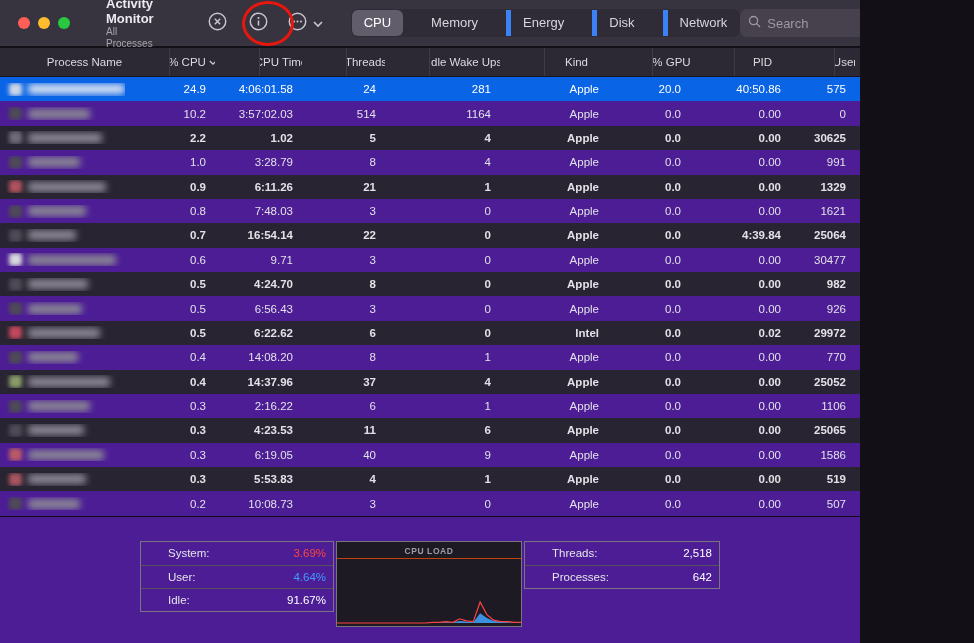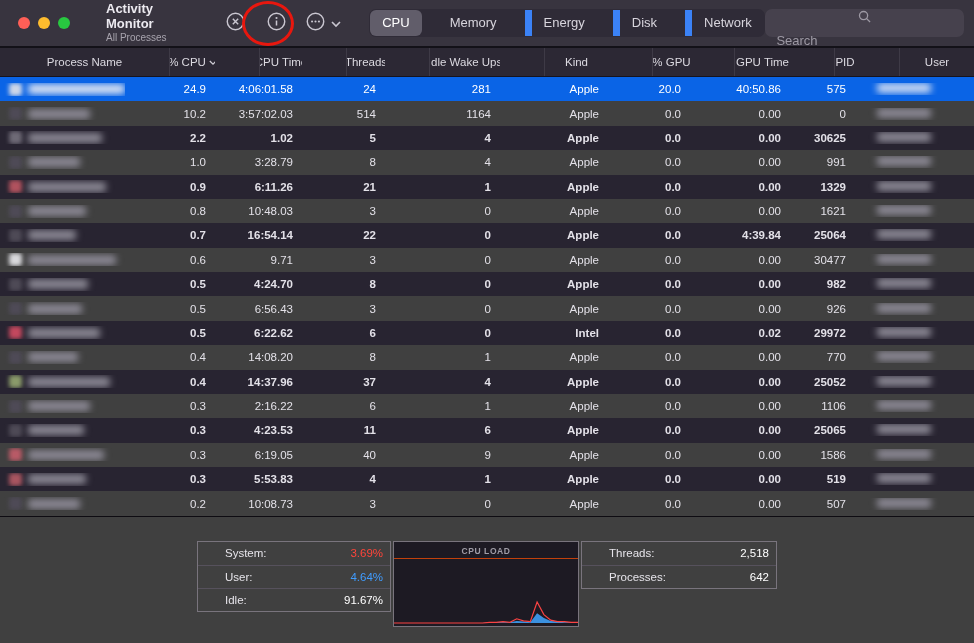--- a/index.html
+++ b/index.html
@@ -1,19 +1,19 @@
 <!DOCTYPE html>
 <html><head>
 <meta charset="utf-8">
 <style>
   * { box-sizing: border-box; margin: 0; padding: 0; }
   html,body { background:#121016; }
   .window {
-    position: relative; width: 974px; height: 643px;
-    background: #404040; overflow: hidden;
+    position: relative; width: 860px; height: 643px;
+    background: #4c1d95; overflow: hidden;
     font-family: "Liberation Sans", sans-serif;
     color: #e4e2e9;
   }
   
   .titlebar {
     height: 48px; background: #38343f; border-bottom: 2px solid #131118;
     display: flex; align-items: center; position: relative;
   }
   .lights { display:flex; gap:8px; margin-left:18px; }
   .light { width:12px; height:12px; border-radius:50%; }
@@ -26,23 +26,23 @@
   .tb-btn { width:26px; height:26px; display:flex; align-items:center; justify-content:center;
             color:#c9c6d0; cursor:default; }
   .stop-btn { margin-left:52px; }
   .info-btn { margin-left:18px; }
   .more-group { margin-left:16px; display:flex; align-items:center; gap:4px; color:#c9c6d0; }
   .segments { display:flex; align-items:center; height:28px; margin-left:28px;
               background:#2f2b37; border-radius:7px; padding:0 1px;gap:16px; }
   .seg { height:26px; line-height:26px; padding:0 12px; font-size:13px; color:#d8d5dd;
          border-radius:6px; white-space:nowrap; }
   .seg.selected { background:#615d6a; color:#ffffff; }
-  .seg:not(.selected) + .seg:not(.selected) { border-left:7px solid #3b82f6; border-radius:0 6px 6px 0; }
+  .seg:not(.selected) + .seg:not(.selected) { border-left:5px solid #3b82f6; border-radius:0 6px 6px 0; }
   .search { margin-left:auto; margin-right:10px; width:288px; height:28px; background:#46414d;
-            border-radius:7px; display:flex; align-items:center; padding:0 8px; gap:6px;flex-direction:column; }
+            border-radius:7px; display:flex; align-items:center; padding:0 8px; gap:6px; }
   .search input { flex:1; background:transparent; border:none; outline:none;
                   color:#eceaf0; font-size:13px; font-family:"Liberation Sans", sans-serif; }
   .search input::placeholder { color:#9d99a4; }
   .annotation {
     position:absolute; left:242px; top:1px; width:52px; height:45px;
     border:3.5px solid #e8170e; border-radius:50%; z-index:9; pointer-events:none;
   }
   
   .grid-cols {
     display:grid;
@@ -174,23 +174,20 @@
     <div class="hcell">
         <span>Idle Wake Ups</span>
       </div>
     <div class="hcell">
         <span>Kind</span>
       </div>
     <div class="hcell">
         <span>% GPU</span>
       </div>
     <div class="hcell">
-        <span>GPU Time</span>
-      </div>
-    <div class="hcell">
         <span>PID</span>
       </div>
     <div class="hcell">
         <span>User</span>
       </div>
   </div>
 
   <div class="tbody">
       <div class="trow grid-cols sel">
         <div class="cell name">
@@ -266,21 +263,21 @@
         <div class="cell num">0.00</div>
         <div class="cell num">1329</div>
         <div class="cell"><span class="ublur"></span></div>
       </div>
       <div class="trow grid-cols">
         <div class="cell name">
           <span class="picon" style="background:#4e4a56"></span>
           <span class="nblur" style="width:58px"></span>
         </div>
         <div class="cell num">0.8</div>
-        <div class="cell num">10:48.03</div>
+        <div class="cell num">7:48.03</div>
         <div class="cell num">3</div>
         <div class="cell num">0</div>
         <div class="cell num">Apple</div>
         <div class="cell num">0.0</div>
         <div class="cell num">0.00</div>
         <div class="cell num">1621</div>
         <div class="cell"><span class="ublur"></span></div>
       </div>
       <div class="trow grid-cols stripe">
         <div class="cell name">

